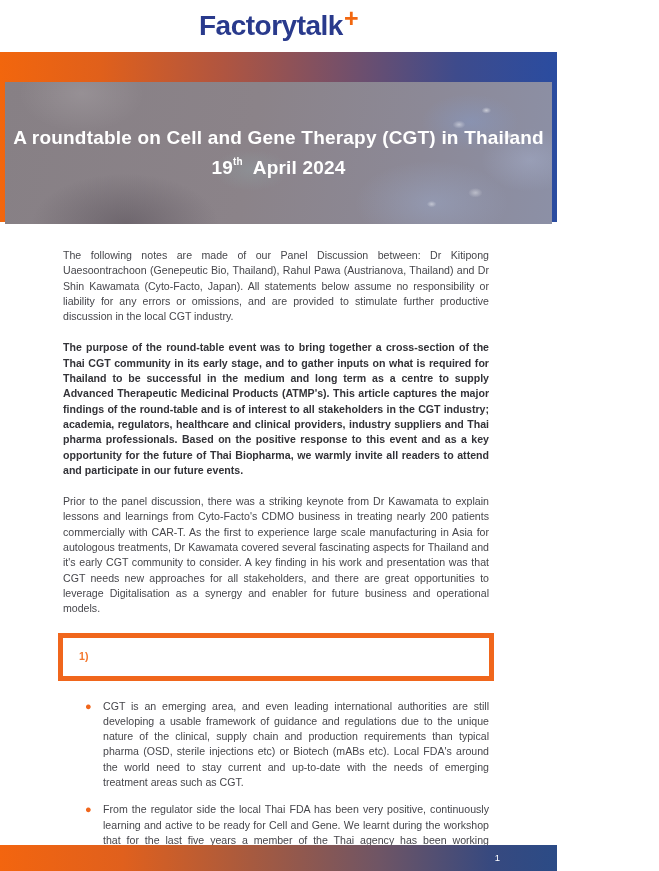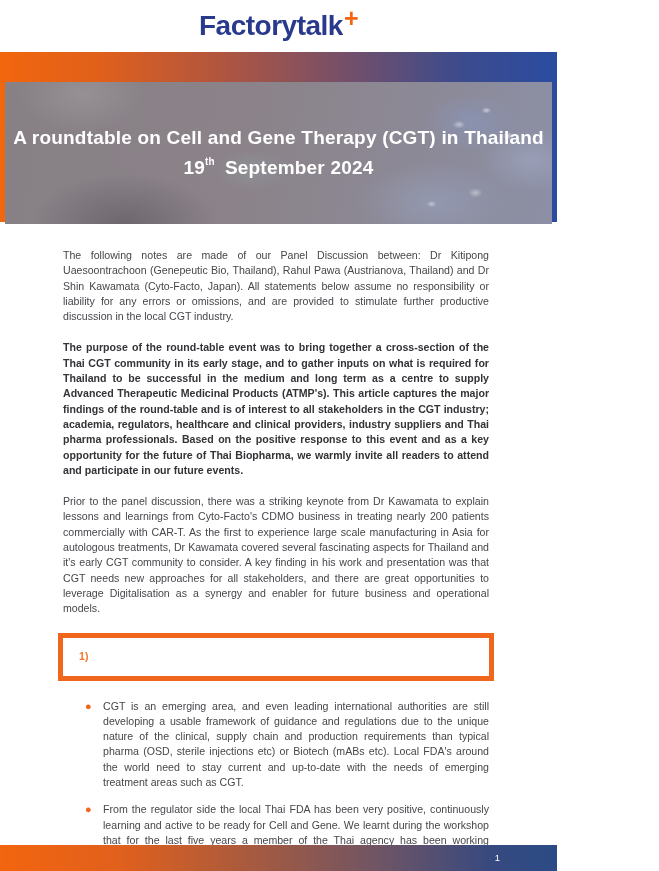--- a/index.html
+++ b/index.html
@@ -99,21 +99,21 @@
   <div class="header">
     <div class="logo">
       <span>Factorytalk</span>
         <span class="plus">+</span>
     </div>
   </div>
 
   <div class="banner">
     <div class="banner-image">
       <h1 class="banner-title">A roundtable on Cell and Gene Therapy (CGT) in Thailand</h1>
-      <h2 class="banner-date"><span>19</span><sup>th</sup><span>September 2024</span></h2>
+      <h2 class="banner-date"><span>19</span><sup>th</sup><span>April 2024</span></h2>
     </div>
   </div>
 
   <div class="main">
     <p class="para">The following notes are made of our Panel Discussion between: Dr Kitipong Uaesoontrachoon (Genepeutic Bio, Thailand), Rahul Pawa (Austrianova, Thailand) and Dr Shin Kawamata (Cyto-Facto, Japan). All statements below assume no responsibility or liability for any errors or omissions, and are provided to stimulate further productive discussion in the local CGT industry.</p>
     <p class="para bold">The purpose of the round-table event was to bring together a cross-section of the Thai CGT community in its early stage, and to gather inputs on what is required for Thailand to be successful in the medium and long term as a centre to supply Advanced Therapeutic Medicinal Products (ATMP's). This article captures the major findings of the round-table and is of interest to all stakeholders in the CGT industry; academia, regulators, healthcare and clinical providers, industry suppliers and Thai pharma professionals. Based on the positive response to this event and as a key opportunity for the future of Thai Biopharma, we warmly invite all readers to attend and participate in our future events.</p>
     <p class="para">Prior to the panel discussion, there was a striking keynote from Dr Kawamata to explain lessons and learnings from Cyto-Facto's CDMO business in treating nearly 200 patients commercially with CAR-T. As the first to experience large scale manufacturing in Asia for autologous treatments, Dr Kawamata covered several fascinating aspects for Thailand and it's early CGT community to consider. A key finding in his work and presentation was that CGT needs new approaches for all stakeholders, and there are great opportunities to leverage Digitalisation as a synergy and enabler for future business and operational models.</p>
 
     <div class="section-box">
       <span class="section-number">1)</span>

